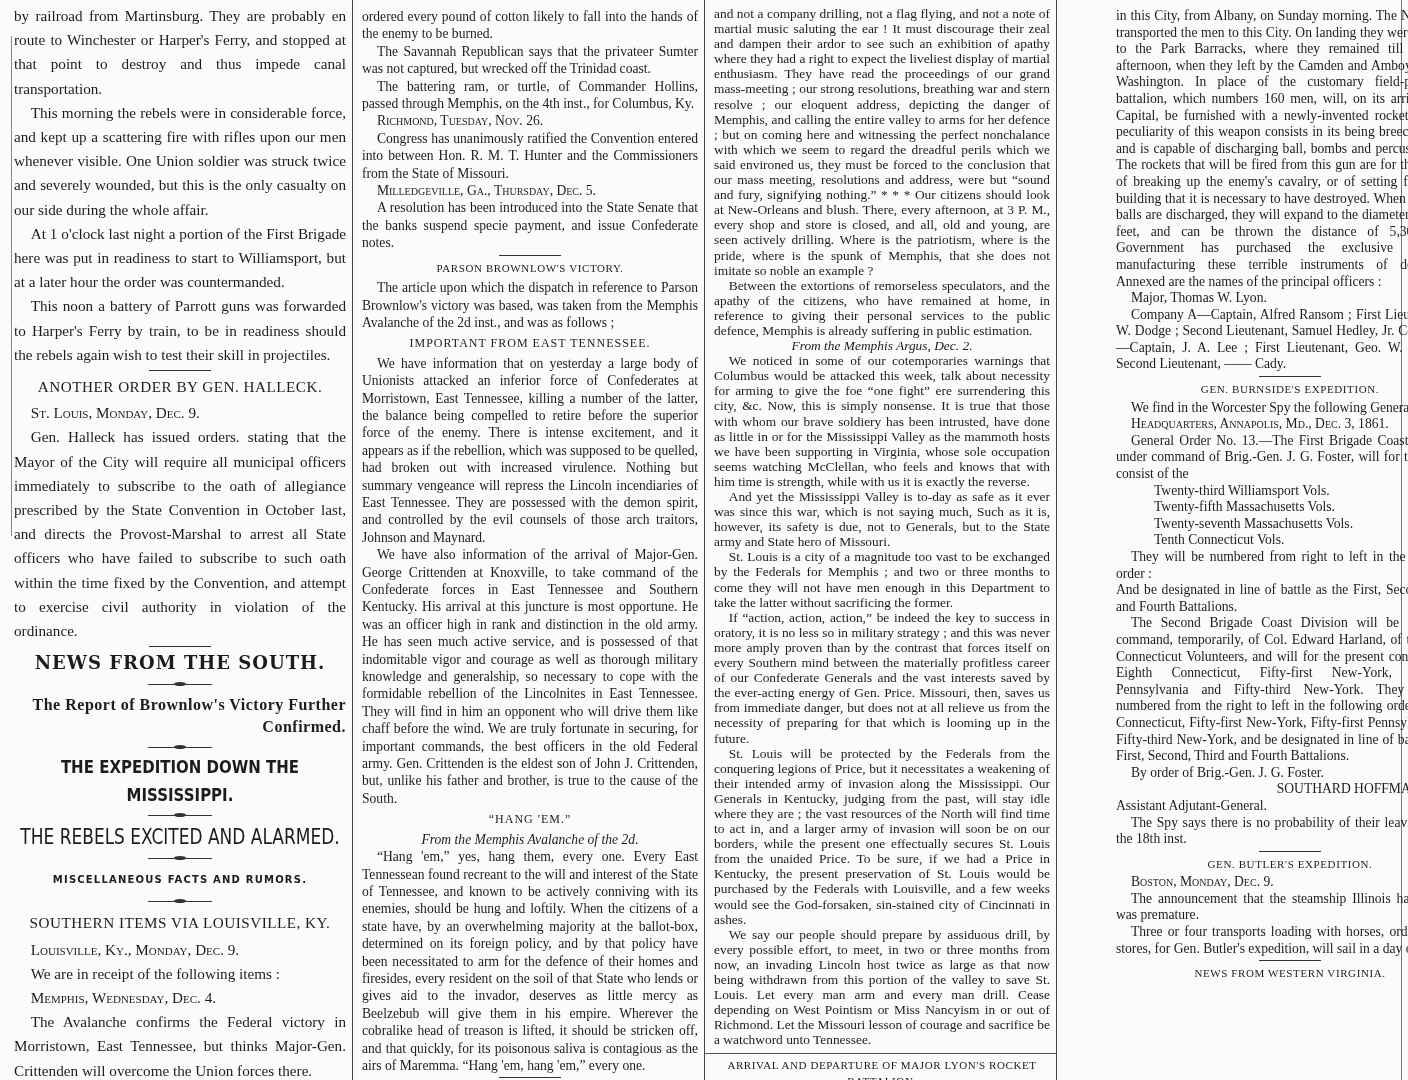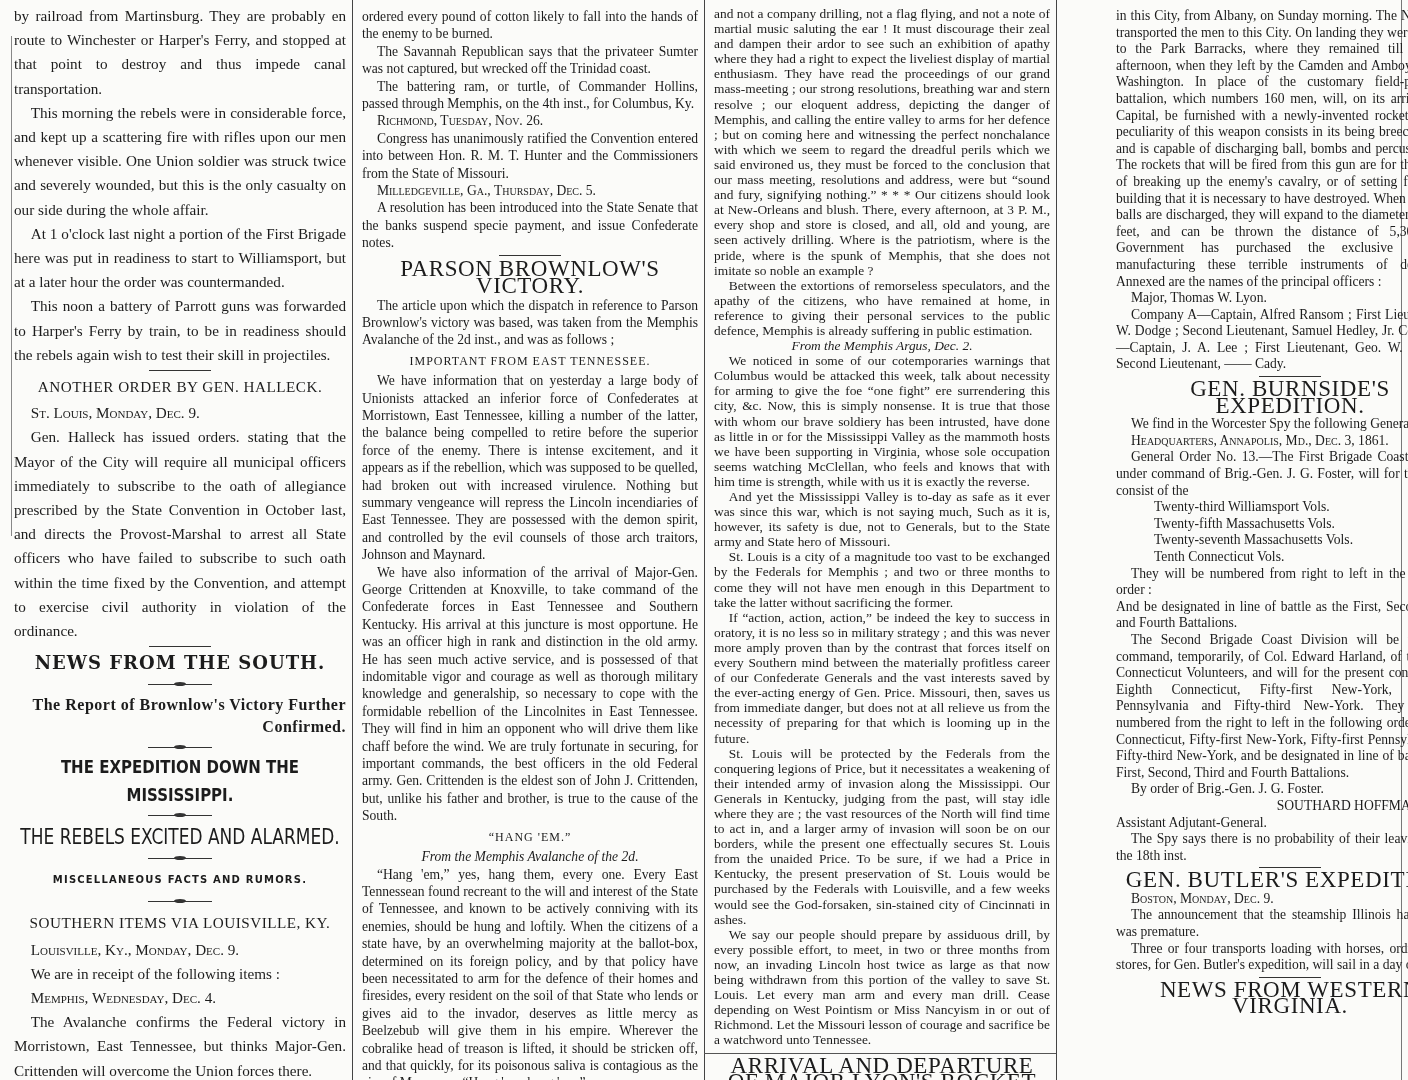--- a/index.html
+++ b/index.html
@@ -26,21 +26,21 @@
   .rule-v.r0 { left: 11px; top: 36px; height: 500px; background: #888; }
   .rule-v.r4 { left: 1401px; background: #777; }
   p { margin: 0; text-indent: 1.1em; }
   p.noind { text-indent: 0; }
   .dateline { text-align: left; font-variant: small-caps; padding-right: 16px; }
   .center { text-align: center; text-indent: 0; }
   .hd {
     text-align: center; text-indent: 0; text-transform: uppercase;
     letter-spacing: 0.5px; margin: 4px 0 2px;
   }
-  .hd.big { font-size: 23px; letter-spacing: 0.6px; }
+  .hd.big { font-size: 11px; letter-spacing: 0.6px; }
   .hd.gothic { font-family: "DejaVu Serif", serif; font-weight: bold; font-size: 18px; letter-spacing: 1px; }
   .hd.sub { font-weight: bold; font-size: 16px; text-transform: none; line-height: 22px; text-align: right; }
   .hd.cond { font-family: "DejaVu Sans", sans-serif; font-weight: bold; font-size: 15px; letter-spacing: 0; transform: scaleY(1.15); }
   .hd.condthin { font-family: "DejaVu Sans", sans-serif; font-size: 17px; letter-spacing: 0; transform: scaleY(1.2); }
   .hd.wide { font-family: "DejaVu Sans", sans-serif; font-weight: bold; font-size: 10px; letter-spacing: 1.2px; }
   .hd.small { font-size: 12px; letter-spacing: 1px; }
   .short-rule { width: 62px; height: 1px; background: #333; margin: 3px auto; }
   .dash-rule { position: relative; width: 64px; height: 1px; background: #333; margin: 9px auto; }
   .dash-rule::after { content: ""; position: absolute; left: 26px; top: -2px; width: 12px; height: 4px; border-radius: 50%; background: #333; }
   .italic { font-style: italic; }

